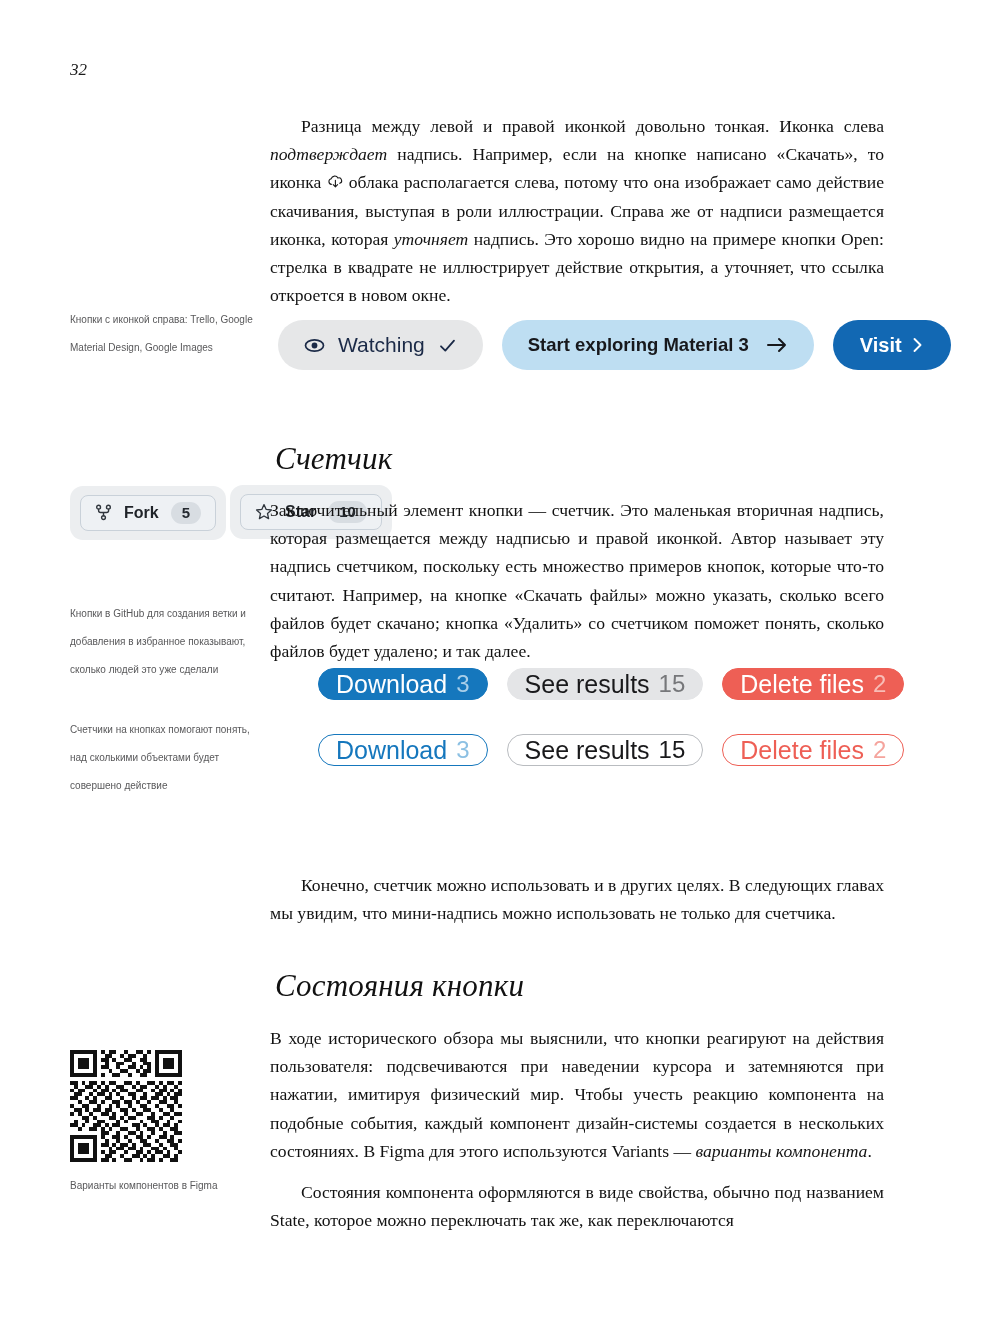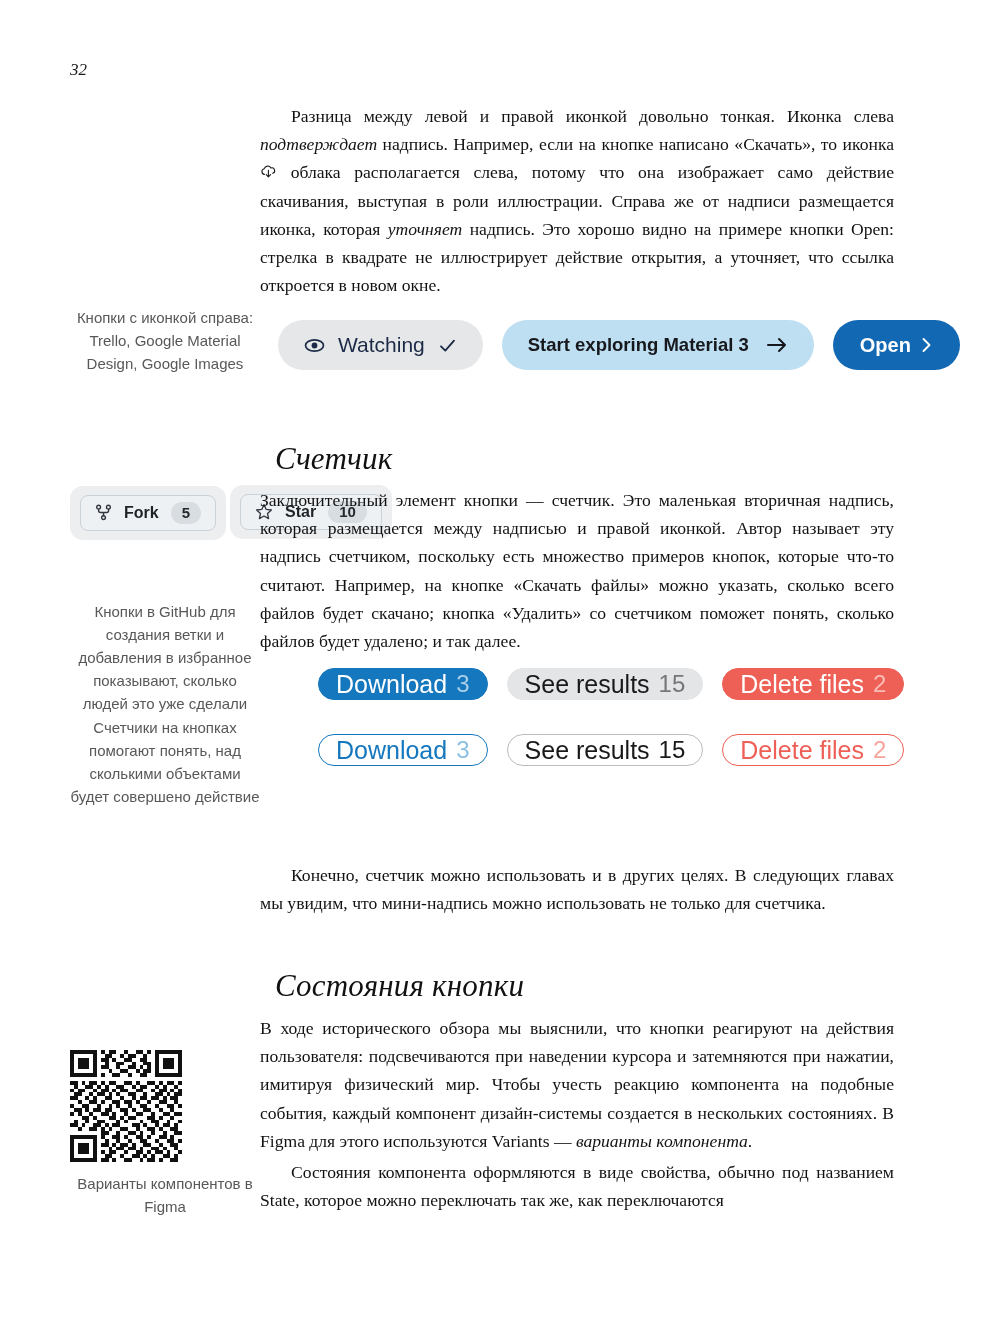--- a/index.html
+++ b/index.html
@@ -23,36 +23,35 @@
 
   
   .margin-col { position:absolute; left:70px; width:190px; }
   .main-col   { position:absolute; left:257px; width:640px; }
 
   
   .para {
     font-family:"Liberation Serif", serif;
     font-size:17.6px; line-height:28.2px;
     color:#121212; text-align:justify;
-    margin:3px;
+    margin:13px;
   }
   .para.indent { text-indent:31px; }
   .para em { font-style:italic; }
 
   .heading {
     font-family:"Liberation Serif", serif;
     font-style:italic; font-weight:400;
     font-size:31px; color:#111; margin:18px; letter-spacing:.2px;
   }
 
   .note {
     font-family:"Liberation Sans", sans-serif;
-    font-size:15px; line-height:23px;
+    font-size:10px; line-height:28px;
     color:#58585a;
-    text-align:center;
   }
 
   
   .btn-row { display:flex; align-items:center; }
 
   
   .btn-watching {
     display:inline-flex; align-items:center; gap:13px;
     background:#e6e7e8; color:#1b2a47;
     border:none; border-radius:32px;
@@ -165,21 +164,21 @@
     <button class="btn-material">
       <span>Start exploring Material 3</span>
       <span class="icon">
           <svg width="22" height="18" viewBox="0 0 22 18">
             <path d="M2 9h17M13 3l6 6-6 6" fill="none" stroke="#17181c" stroke-width="2" stroke-linecap="round" stroke-linejoin="round"></path>
           </svg>
         </span>
     </button>
 
     <button class="btn-visit">
-      <span>Open</span>
+      <span>Visit</span>
       <span class="icon">
           <svg width="13" height="18" viewBox="0 0 13 18">
             <path d="M3.5 3l6 6-6 6" fill="none" stroke="#ffffff" stroke-width="1.9" stroke-linecap="round" stroke-linejoin="round"></path>
           </svg>
         </span>
     </button>
 
   </div>
 
   <div class="main-col" style="top:423px;">

